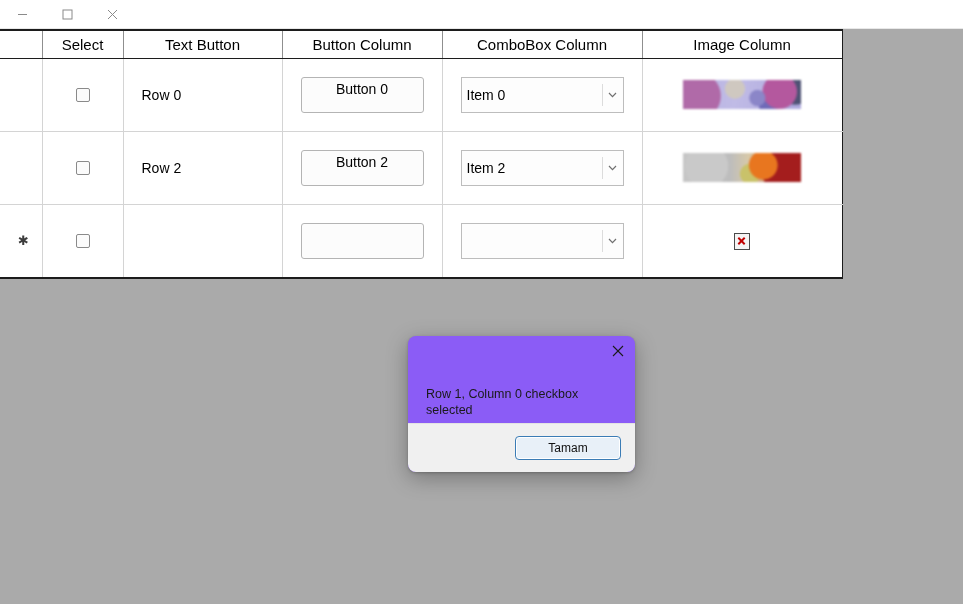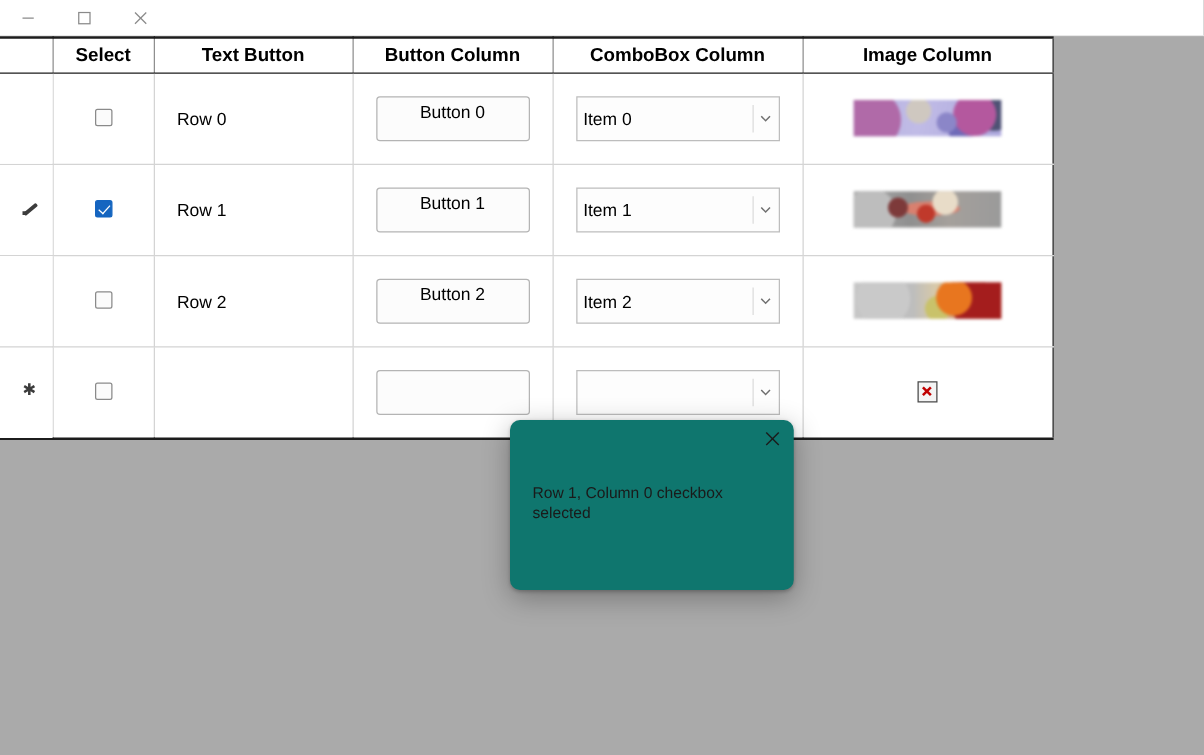--- a/index.html
+++ b/index.html
@@ -86,21 +86,21 @@
   #datagrid col.c-btn    { width: 160px; }
   #datagrid col.c-combo  { width: 200px; }
   #datagrid col.c-img    { width: 200px; }
 
   #datagrid th {
     height: 28px;
     background: #ffffff;
     border-right: 1px solid #8f8f8f;
     border-bottom: 1px solid #1c1c1c;
     font-size: 15px;
-    font-weight: bold;
+    font-weight: normal;
     color: #000000;
     text-align: center;
     padding: 0 14px;
     white-space: nowrap;
     box-sizing: border-box;
   }
   #datagrid th.c-rowhdr-th { border-right: 1px solid #8f8f8f; }
   #datagrid th:last-child { border-right: none; }
 
   #datagrid td {
@@ -300,21 +300,21 @@
     position: absolute;
     inset: 0;
     pointer-events: none;
   }
   #message-dialog {
     position: absolute;
     left: 408px;
     top: 307px;
     width: 227px;
     height: 136px;
-    background: #0f766e;
+    background: #8b5cf6;
     border-radius: 8px;
     box-shadow: 0 6px 22px rgba(0,0,0,0.30), 0 1px 3px rgba(0,0,0,0.22);
     display: flex;
     flex-direction: column;
     overflow: hidden;
     pointer-events: auto;
   }
   #dialog-close-row {
     height: 32px;
     display: flex;
@@ -428,45 +428,20 @@
                     <polyline points="1,1 4.5,4.6 8,1" fill="none" stroke="currentColor" stroke-width="1.2"></polyline>
                   </svg>
               </span>
             </span>
           </td>
           <td class="img-cell">
             <span class="cell-img img-0"></span>
           </td>
         </tr>
 
-        <tr>
-          <td class="rowhdr-cell">
-            <span class="pencil-glyph"></span>
-          </td>
-          <td class="sel-cell selected">
-            <span class="cb checked"></span>
-          </td>
-          <td class="text-cell">Row 1</td>
-          <td class="btn-cell">
-            <span class="grid-button">Button 1</span>
-          </td>
-          <td class="combo-cell">
-            <span class="grid-combo">
-              <span class="combo-val">Item 1</span>
-              <span class="combo-arrow">
-                <svg width="9" height="6" viewBox="0 0 9 6">
-                    <polyline points="1,1 4.5,4.6 8,1" fill="none" stroke="currentColor" stroke-width="1.2"></polyline>
-                  </svg>
-              </span>
-            </span>
-          </td>
-          <td class="img-cell">
-            <span class="cell-img img-1"></span>
-          </td>
-        </tr>
 
         <tr>
           <td class="rowhdr-cell"></td>
           <td class="sel-cell">
             <span class="cb"></span>
           </td>
           <td class="text-cell">Row 2</td>
           <td class="btn-cell">
             <span class="grid-button">Button 2</span>
           </td>
@@ -517,16 +492,19 @@
       <div id="message-dialog">
         <div id="dialog-close-row">
           <div id="dialog-close">
             <svg width="12" height="12" viewBox="0 0 12 12">
               <line x1="1" y1="1" x2="11" y2="11" stroke="currentColor" stroke-width="1.1"></line>
               <line x1="11" y1="1" x2="1" y2="11" stroke="currentColor" stroke-width="1.1"></line>
             </svg>
           </div>
         </div>
         <div id="dialog-body">Row 1, Column 0 checkbox selected</div>
+        <div id="dialog-footer">
+          <div id="dialog-ok">Tamam</div>
+        </div>
       </div>
     </div>
   </div>
 </div>
 
 </body></html>

